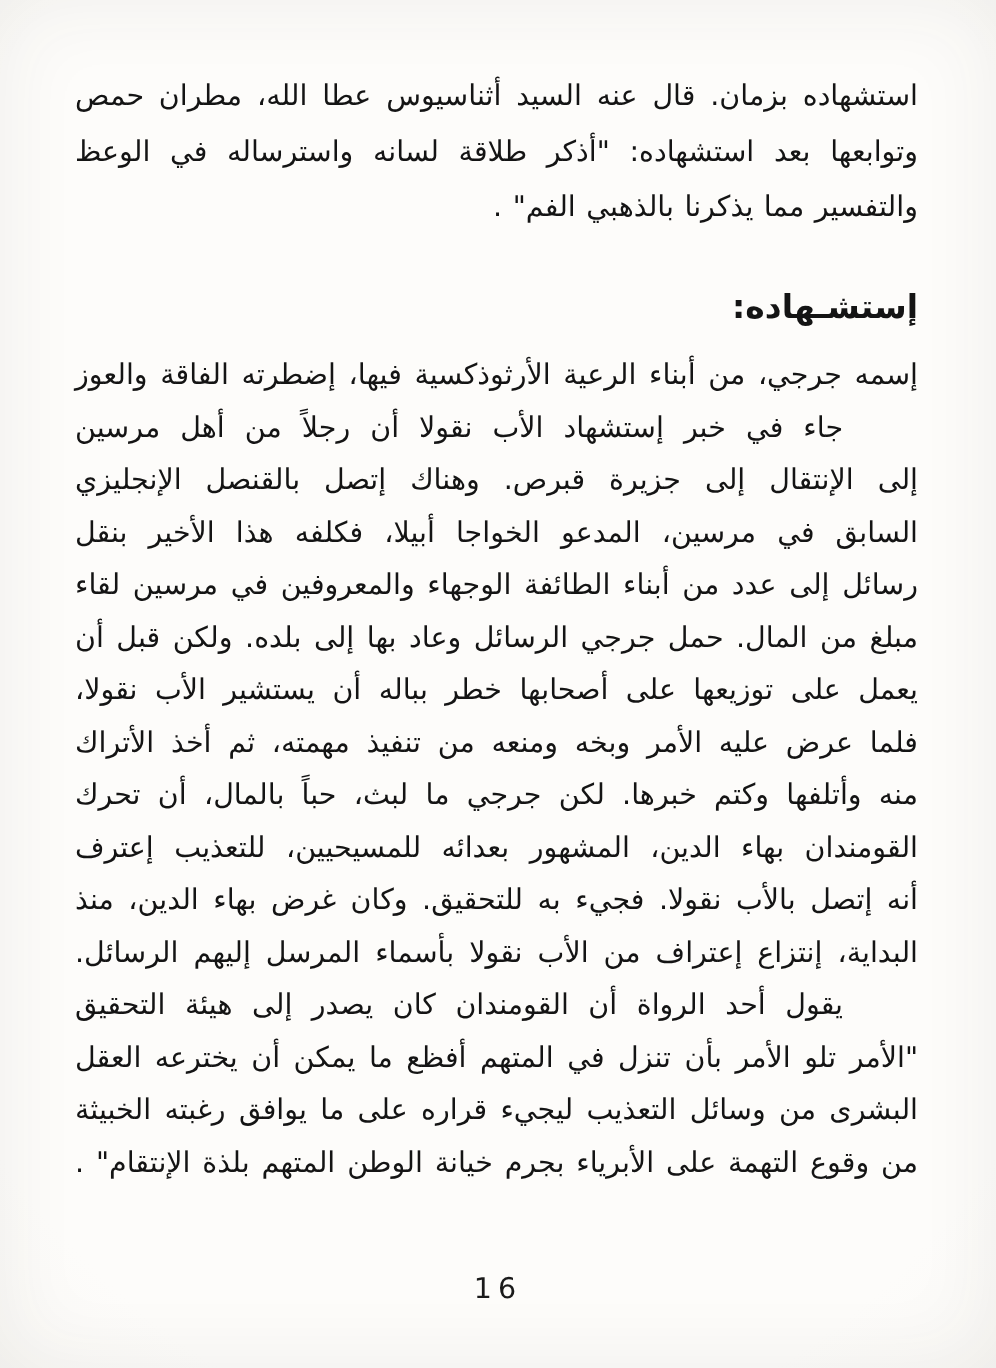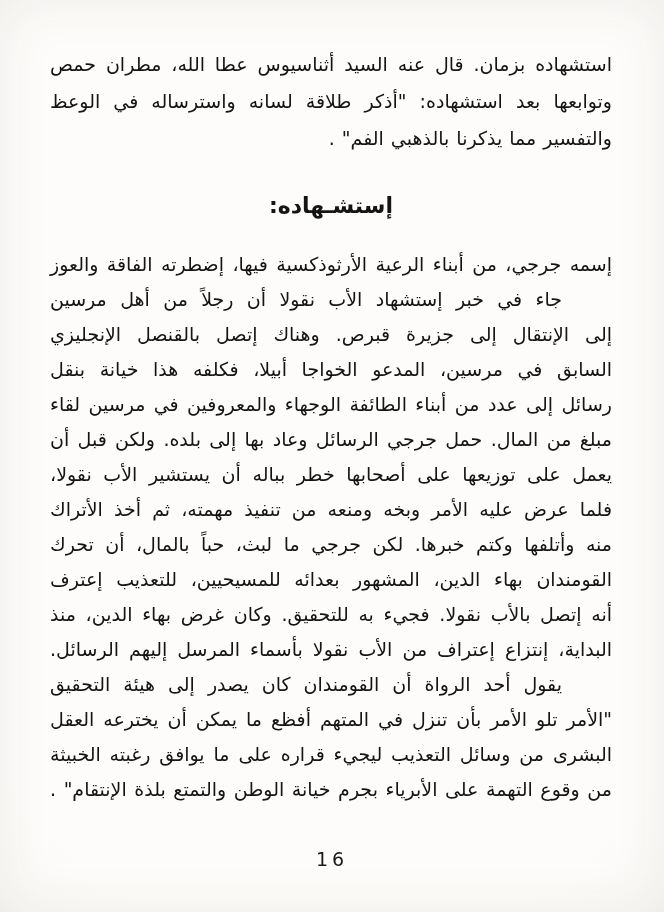--- a/index.html
+++ b/index.html
@@ -33,23 +33,23 @@
   }
   .line.short-last {
     text-align: right;
     text-align-last: right;
   }
   .line.indent { padding-right: 50px; }
   .intro .line { line-height: 37px; }
   .section-heading {
     font-weight: bold;
     font-size: 22px;
-    text-align: center;
+    text-align: right;
     margin-top: 31px;
-    margin-bottom: 23px;
+    margin-bottom: 9px;
     line-height: 36px;
   }
   .page-number {
     position: absolute;
     bottom: 42px;
     left: 0;
     right: 0;
     text-align: center;
     font-size: 19px;
     letter-spacing: 4px;
@@ -67,34 +67,34 @@
       <div class="line">وتوابعها بعد استشهاده: "أذكر طلاقة لسانه واسترساله في الوعظ</div>
       <div class="line short-last">والتفسير مما يذكرنا بالذهبي الفم" .</div>
     </div>
 
     <h2 class="section-heading">إستشـهاده:</h2>
 
     <div class="para">
       <div class="line">إسمه جرجي، من أبناء الرعية الأرثوذكسية فيها، إضطرته الفاقة والعوز</div>
       <div class="line indent">جاء في خبر إستشهاد الأب نقولا أن رجلاً من أهل مرسين</div>
       <div class="line">إلى الإنتقال إلى جزيرة قبرص. وهناك إتصل بالقنصل الإنجليزي</div>
-      <div class="line">السابق في مرسين، المدعو الخواجا أبيلا، فكلفه هذا خيانة بنقل</div>
+      <div class="line">السابق في مرسين، المدعو الخواجا أبيلا، فكلفه هذا الأخير بنقل</div>
       <div class="line">رسائل إلى عدد من أبناء الطائفة الوجهاء والمعروفين في مرسين لقاء</div>
       <div class="line">مبلغ من المال. حمل جرجي الرسائل وعاد بها إلى بلده. ولكن قبل أن</div>
       <div class="line">يعمل على توزيعها على أصحابها خطر بباله أن يستشير الأب نقولا،</div>
       <div class="line">فلما عرض عليه الأمر وبخه ومنعه من تنفيذ مهمته، ثم أخذ الأتراك</div>
       <div class="line">منه وأتلفها وكتم خبرها. لكن جرجي ما لبث، حباً بالمال، أن تحرك</div>
       <div class="line">القومندان بهاء الدين، المشهور بعدائه للمسيحيين، للتعذيب إعترف</div>
       <div class="line">أنه إتصل بالأب نقولا. فجيء به للتحقيق. وكان غرض بهاء الدين، منذ</div>
       <div class="line">البداية، إنتزاع إعتراف من الأب نقولا بأسماء المرسل إليهم الرسائل.</div>
     </div>
 
     <div class="para">
       <div class="line indent">يقول أحد الرواة أن القومندان كان يصدر إلى هيئة التحقيق</div>
       <div class="line">"الأمر تلو الأمر بأن تنزل في المتهم أفظع ما يمكن أن يخترعه العقل</div>
       <div class="line">البشرى من وسائل التعذيب ليجيء قراره على ما يوافق رغبته الخبيثة</div>
-      <div class="line">من وقوع التهمة على الأبرياء بجرم خيانة الوطن والتمتع بلذة الإنتقام" .</div>
+      <div class="line">من وقوع التهمة على الأبرياء بجرم خيانة الوطن المتهم بلذة الإنتقام" .</div>
     </div>
 
   </div>
 
   <div class="page-number">16</div>
 </div>
 
 </body></html>

